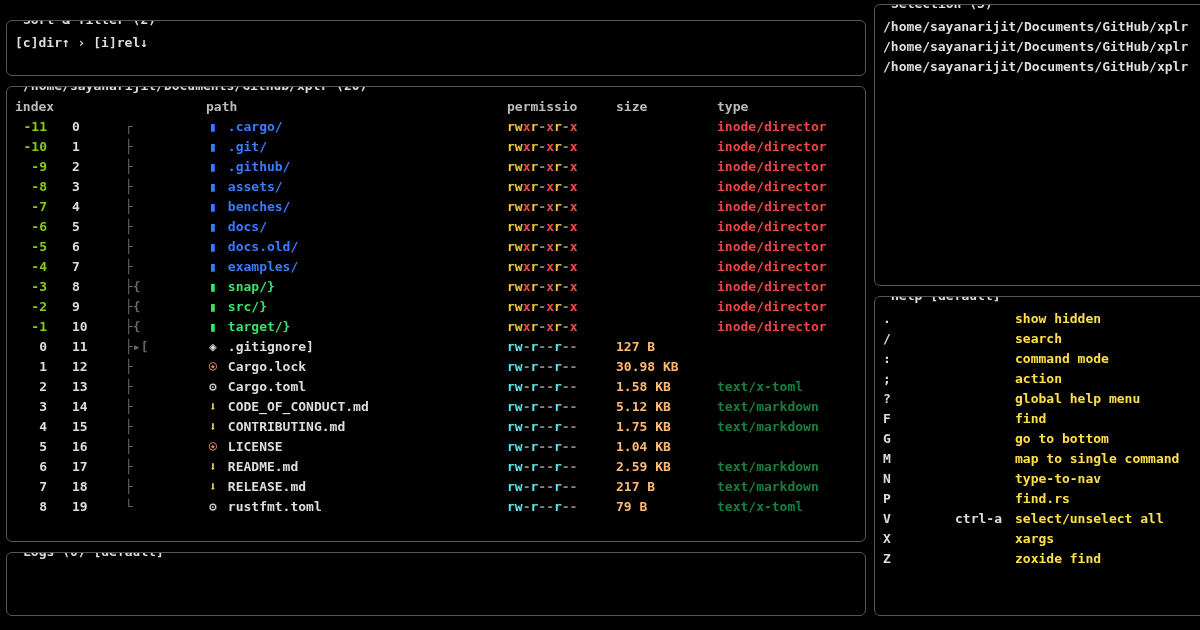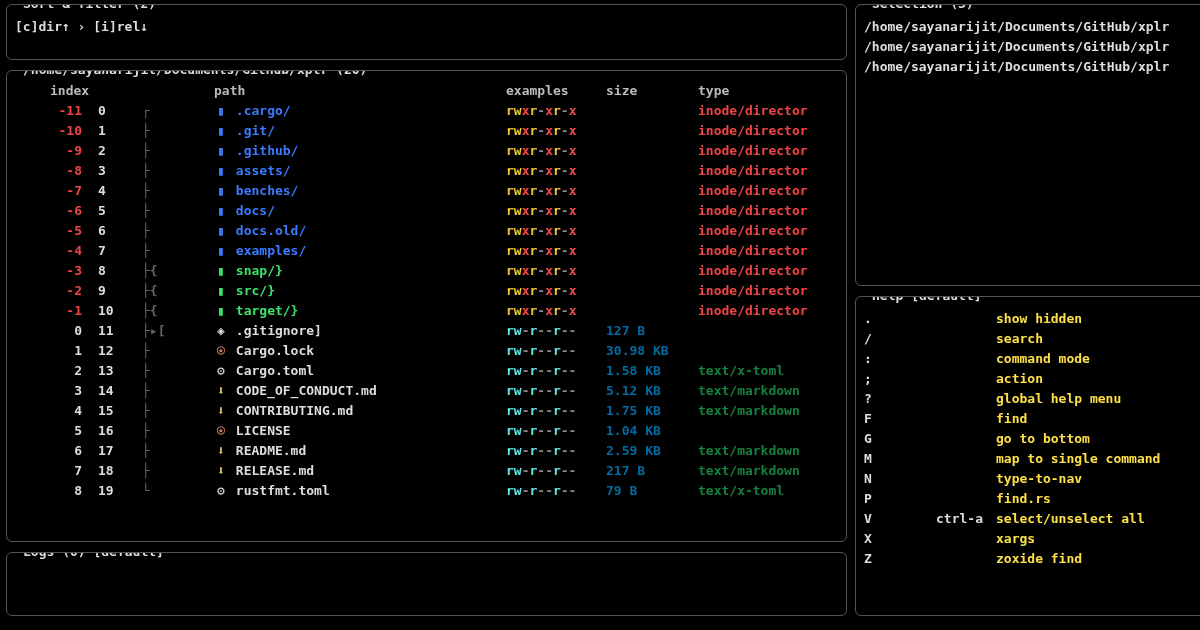--- a/index.html
+++ b/index.html
@@ -8,21 +8,21 @@
     color: #c0c0c0;
     font-family: "Menlo", "Consolas", "DejaVu Sans Mono", monospace;
     font-size: 13px;
     line-height: 20px;
     width: 1200px;
     height: 630px;
     overflow: hidden;
     font-weight: bold;
   }
   .cols { display: flex; width: 100%; height: 100%; }
-  .left { flex: 1 1 auto; display: flex; flex-direction: column; padding: 4px 6px 4px 6px; }
+  .left { flex: 1 1 auto; display: flex; flex-direction: column; padding: 20px 6px 4px 6px; }
   .right { flex: 0 0 362px; display: flex; flex-direction: column; padding: 4px 6px 4px 2px; }
 
   .panel {
     border: 1px solid #555;
     border-radius: 6px;
     position: relative;
     padding: 4px 8px 8px 8px;
     margin-bottom: 10px;
     overflow: hidden;
   }
@@ -38,37 +38,36 @@
 
   
   .sf-body { padding-top: 8px; }
   .sf-chip { color: #ddd; }
 
   
   .browser { flex: 1 1 auto; }
   .hdr-row, .row {
     display: grid;
     grid-template-columns: 36px 32px 60px 280px 88px 80px 140px;
-    column-gap: 12px;
+    column-gap: 21px;
     white-space: pre;
-    margin-left: 35px;
   }
   .hdr-row { color: #bbb; }
   .hdr-idx { text-align:right; padding-right:2px;}
   .col-rel { text-align: right; padding-right: 4px; }
   .col-idx { text-align: left; }
   .col-tree { color: #666; }
   .col-icon { display:inline-block; width:14px; text-align:center;}
   .col-path {}
   .col-perm {}
-  .col-size { color: #0369a1; }
+  .col-size { color: #fdba74; }
   .col-type { color: #ef4444; }
   .col-type.muted { color: #15803d; }
 
-  .rel-green { color: #ef4444; }
+  .rel-green { color: #84cc16; }
   .rel-white { color: #ddd; }
   .idx-norm { color: #ddd; }
 
   .dir-name { color: #3a7bff; }
   .sel-name { color: #3be36b; }
   .cur-name { color: #ddd; }
   .file-name { color: #ddd; }
 
   .folder-icon { color:#3a7bff; }
 
@@ -119,21 +118,21 @@
       <div class="panel-title">
         <span>/home/sayanarijit/Documents/GitHub/xplr</span>
         <span class="count">(20)</span>
       </div>
       <div style="height:6px"></div>
       <div class="hdr-row">
         <div class="hdr-idx">index</div>
         <div></div>
         <div></div>
         <div>path</div>
-        <div>examples</div>
+        <div>permissio</div>
         <div>size</div>
         <div>type</div>
       </div>
       <div id="rows">
           <div class="row"><div class="col-rel rel-green">-11</div><div class="col-idx idx-norm">0</div><div class="col-tree tree" style="color:#666">┌</div><div class="col-path"><span class="col-icon folder-icon">▮</span> <span class="dir-name">.cargo/</span></div><div class="col-perm"><span class="p-y">rw</span><span class="p-r">x</span><span class="p-y">r</span><span class="p-d">-</span><span class="p-r">x</span><span class="p-y">r</span><span class="p-d">-</span><span class="p-r">x</span></div><div class="col-size"></div><div class="col-type">inode/director</div></div>
           <div class="row"><div class="col-rel rel-green">-10</div><div class="col-idx idx-norm">1</div><div class="col-tree tree" style="color:#666">├</div><div class="col-path"><span class="col-icon folder-icon">▮</span> <span class="dir-name">.git/</span></div><div class="col-perm"><span class="p-y">rw</span><span class="p-r">x</span><span class="p-y">r</span><span class="p-d">-</span><span class="p-r">x</span><span class="p-y">r</span><span class="p-d">-</span><span class="p-r">x</span></div><div class="col-size"></div><div class="col-type">inode/director</div></div>
           <div class="row"><div class="col-rel rel-green">-9</div><div class="col-idx idx-norm">2</div><div class="col-tree tree" style="color:#666">├</div><div class="col-path"><span class="col-icon folder-icon">▮</span> <span class="dir-name">.github/</span></div><div class="col-perm"><span class="p-y">rw</span><span class="p-r">x</span><span class="p-y">r</span><span class="p-d">-</span><span class="p-r">x</span><span class="p-y">r</span><span class="p-d">-</span><span class="p-r">x</span></div><div class="col-size"></div><div class="col-type">inode/director</div></div>
           <div class="row"><div class="col-rel rel-green">-8</div><div class="col-idx idx-norm">3</div><div class="col-tree tree" style="color:#666">├</div><div class="col-path"><span class="col-icon folder-icon">▮</span> <span class="dir-name">assets/</span></div><div class="col-perm"><span class="p-y">rw</span><span class="p-r">x</span><span class="p-y">r</span><span class="p-d">-</span><span class="p-r">x</span><span class="p-y">r</span><span class="p-d">-</span><span class="p-r">x</span></div><div class="col-size"></div><div class="col-type">inode/director</div></div>
           <div class="row"><div class="col-rel rel-green">-7</div><div class="col-idx idx-norm">4</div><div class="col-tree tree" style="color:#666">├</div><div class="col-path"><span class="col-icon folder-icon">▮</span> <span class="dir-name">benches/</span></div><div class="col-perm"><span class="p-y">rw</span><span class="p-r">x</span><span class="p-y">r</span><span class="p-d">-</span><span class="p-r">x</span><span class="p-y">r</span><span class="p-d">-</span><span class="p-r">x</span></div><div class="col-size"></div><div class="col-type">inode/director</div></div>
           <div class="row"><div class="col-rel rel-green">-6</div><div class="col-idx idx-norm">5</div><div class="col-tree tree" style="color:#666">├</div><div class="col-path"><span class="col-icon folder-icon">▮</span> <span class="dir-name">docs/</span></div><div class="col-perm"><span class="p-y">rw</span><span class="p-r">x</span><span class="p-y">r</span><span class="p-d">-</span><span class="p-r">x</span><span class="p-y">r</span><span class="p-d">-</span><span class="p-r">x</span></div><div class="col-size"></div><div class="col-type">inode/director</div></div>

